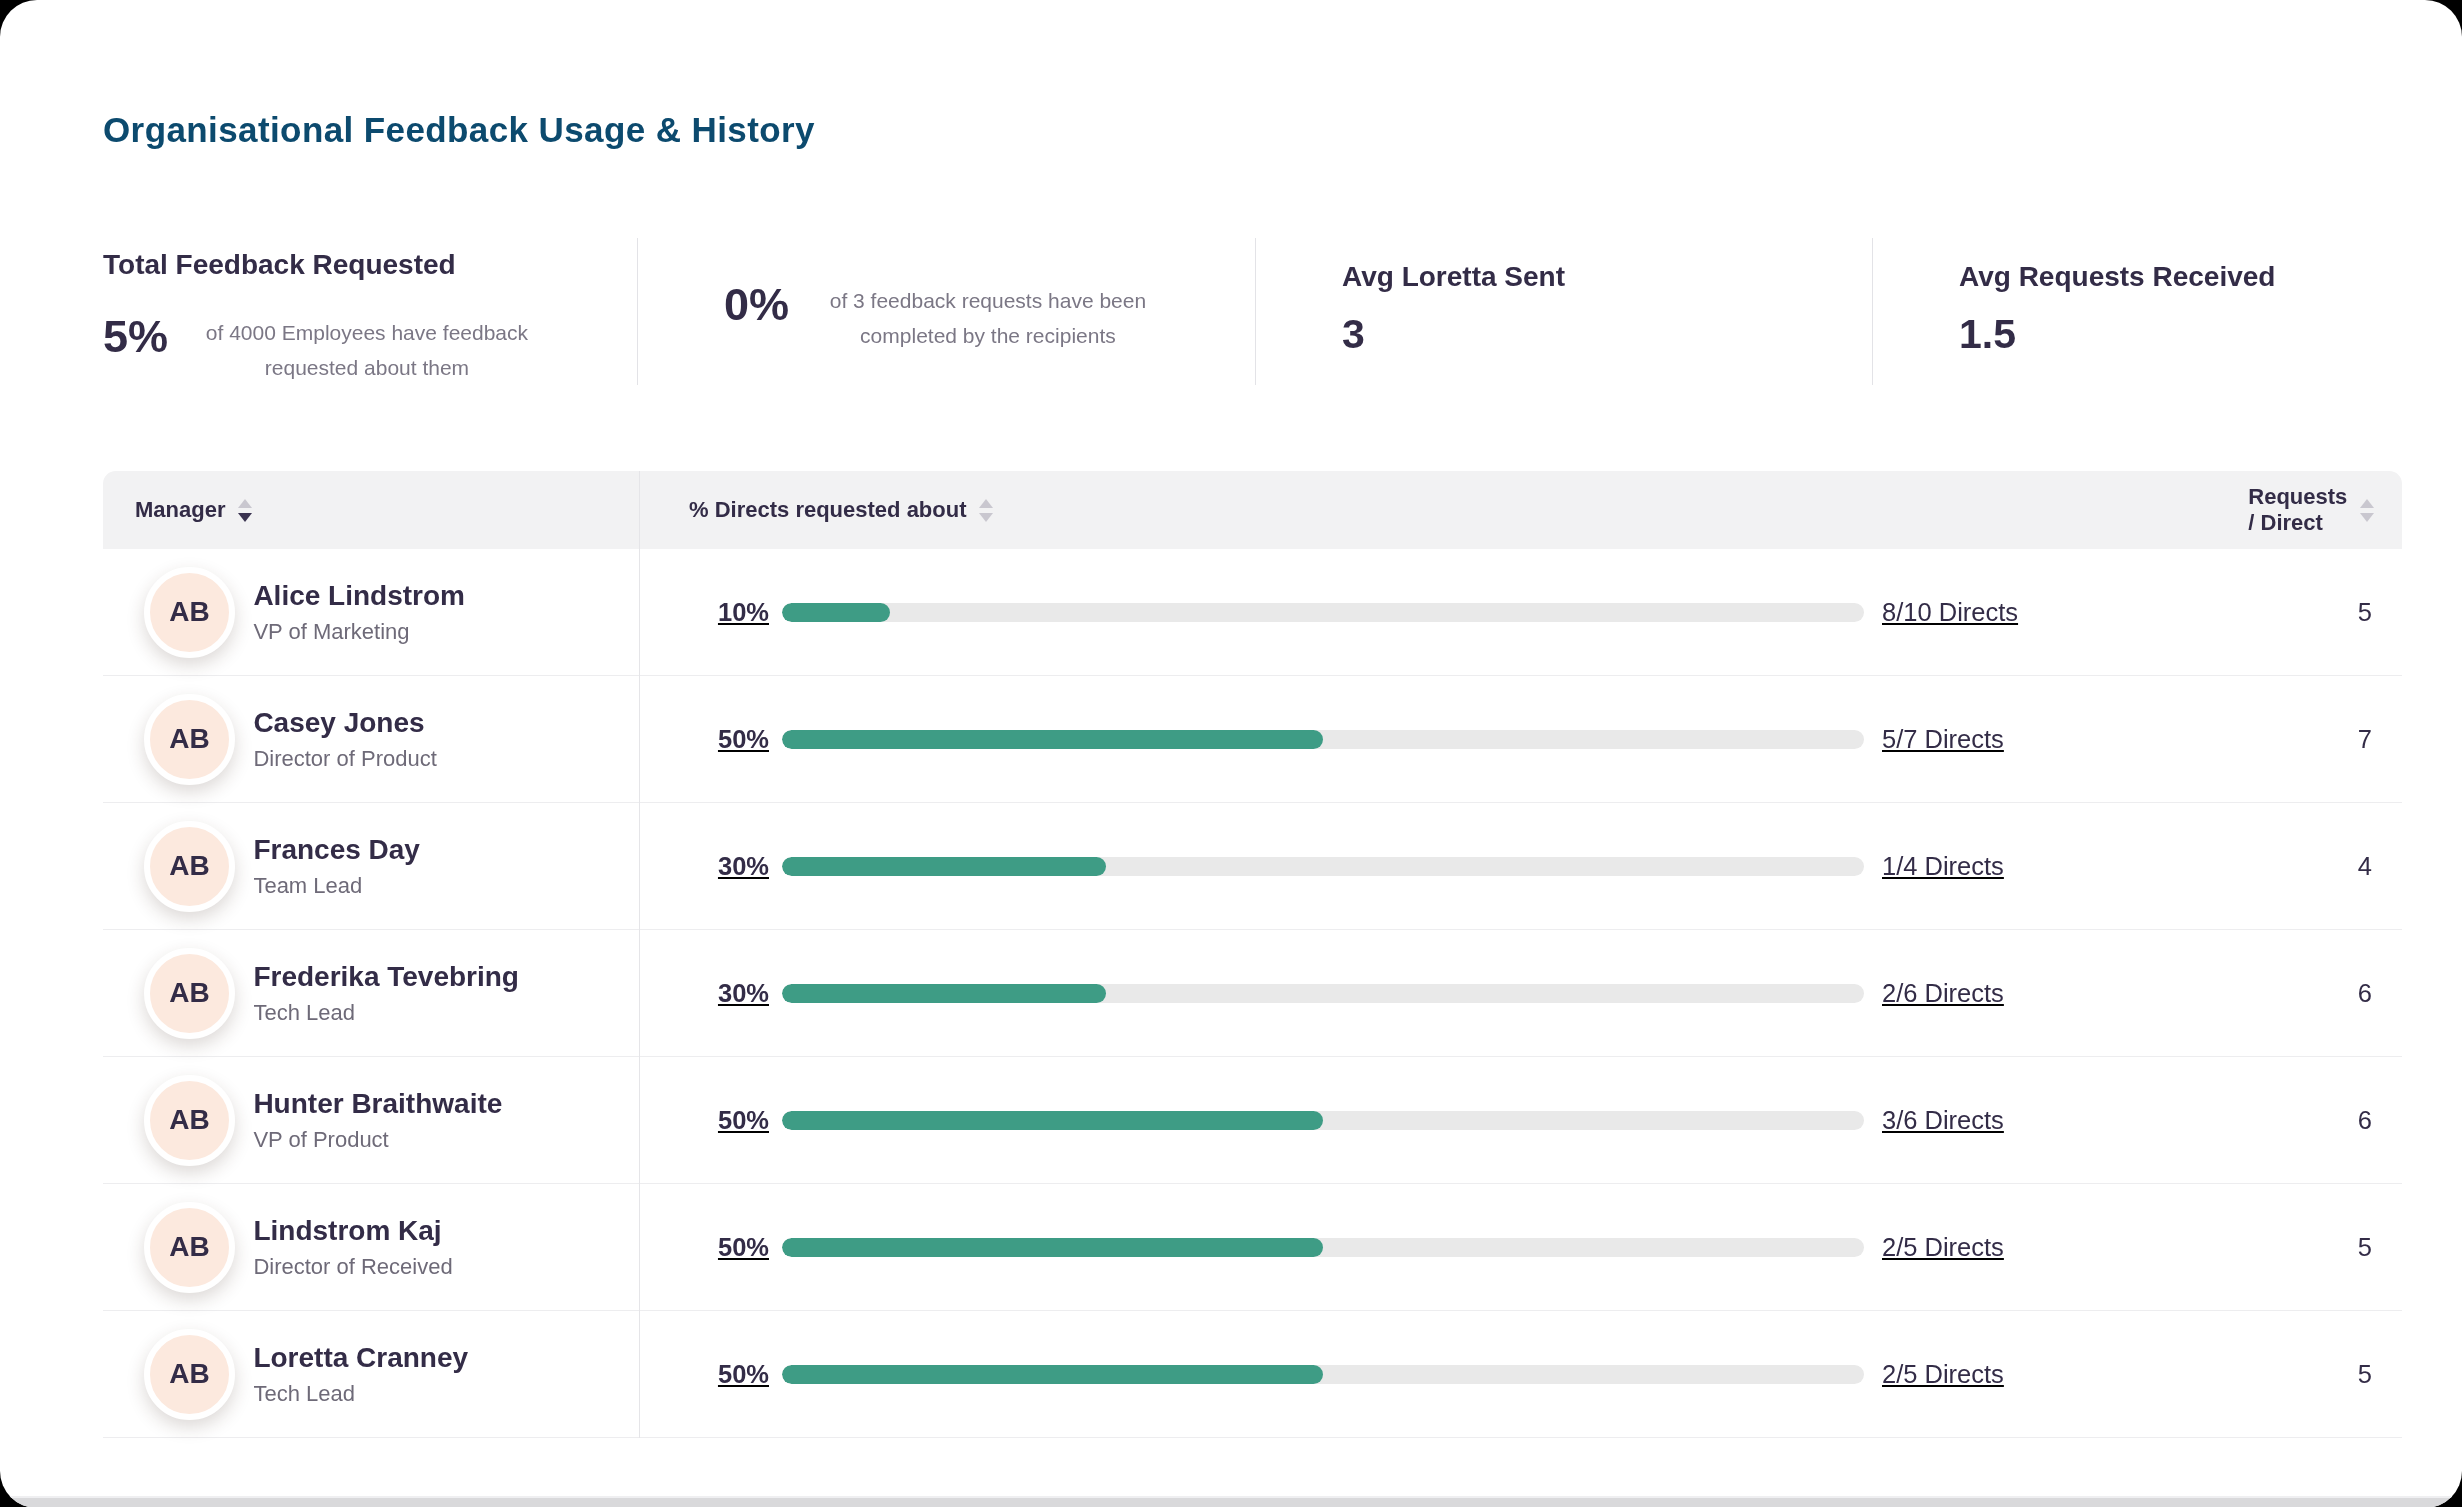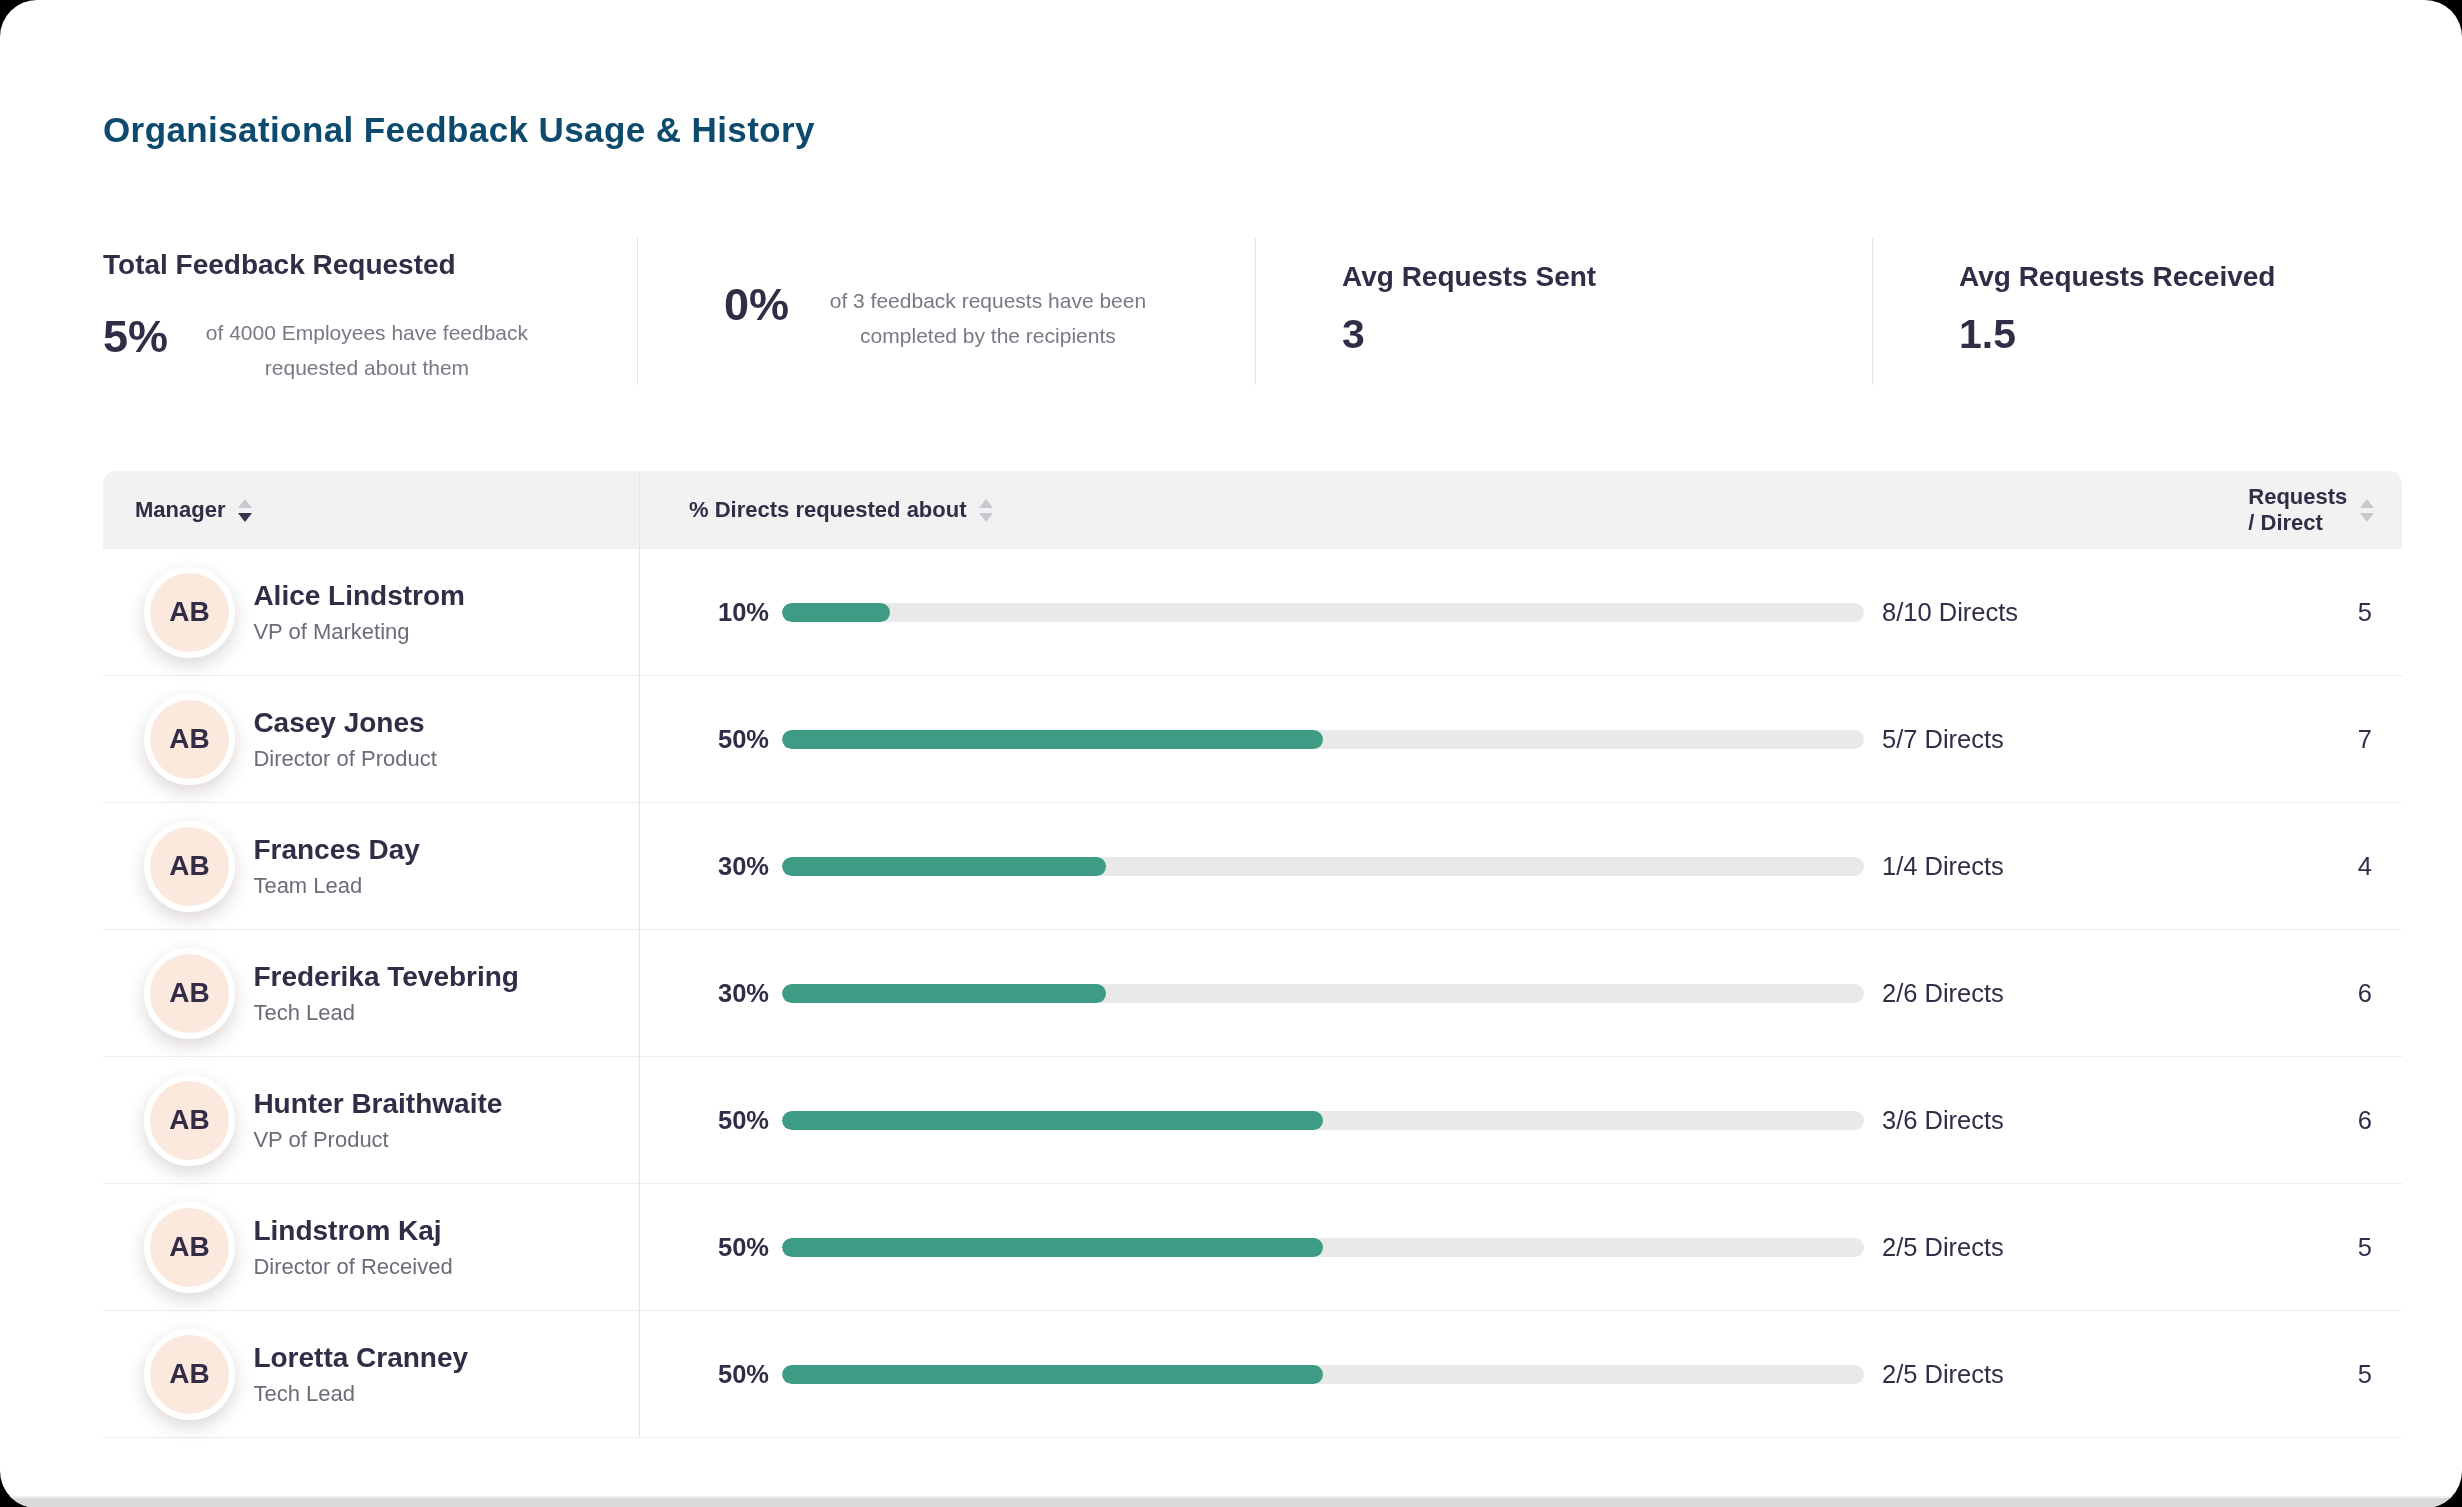--- a/index.html
+++ b/index.html
@@ -83,21 +83,21 @@
     background:#FCE9DE;
     border:6.4px solid #fff;
     box-shadow:0 7px 18.4px rgba(60,40,30,0.18);
     display:flex; align-items:center; justify-content:center;
     font-size:28px; font-weight:700; color:#332C47;
     box-sizing:content-box;
   }
   .m-name { font-size:28px; font-weight:700; color:#332C47; line-height:1.15; }
   .m-role { font-size:22px; color:#6E6A78; margin-top:7px; }
 
-  .cell-bar { display:flex; align-items:center; }
+  .cell-bar { display:flex; align-items:center;text-decoration:underline; }
   .pct { flex:none; width:98px; text-align:right; font-size:25.5px; font-weight:600; color:#332C47; }
   .track {
     flex:1; height:18.4px; margin-left:12.7px;
     background:#E9E9E9; border-radius:10px; overflow:hidden;
   }
   .fill { height:100%; background:#3E9C85; border-radius:10px; }
   .directs { flex:none; width:354px; margin-left:18.4px; font-size:25.5px; color:#332C47; }
 
   .cell-req { text-align:right; padding-right:30px; font-size:25.5px; color:#332C47; }
 
@@ -123,21 +123,21 @@
           <div class="stat-desc">of 4000 Employees have feedback requested about them</div>
         </div>
       </div>
       <div class="stat">
         <div class="stat-valuerow">
           <div class="stat-value">0%</div>
           <div class="stat-desc">of 3 feedback requests have been completed by the recipients</div>
         </div>
       </div>
       <div class="stat stat--offset">
-        <div class="stat-label">Avg Requests Sent</div>
+        <div class="stat-label">Avg Loretta Sent</div>
         <div class="stat-value--plain">3</div>
       </div>
       <div class="stat stat--offset">
         <div class="stat-label">Avg Requests Received</div>
         <div class="stat-value--plain">1.5</div>
       </div>
     </div>
 
     <div class="table-wrap">
       <div class="col-divider"></div>

